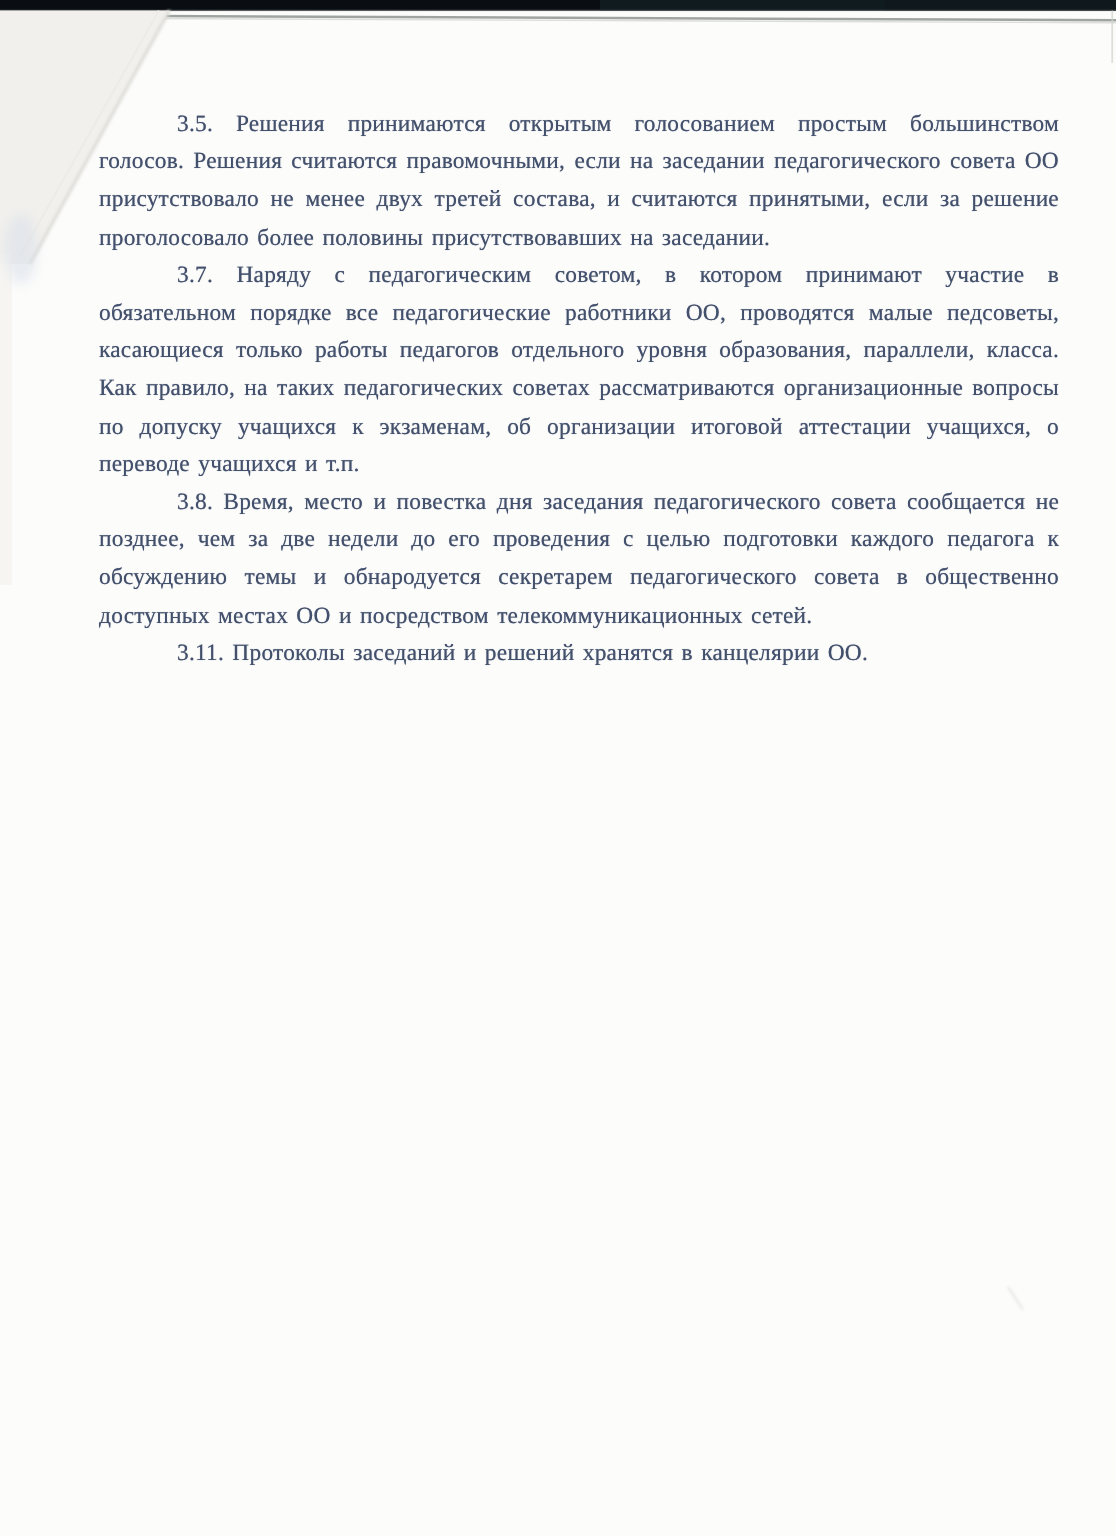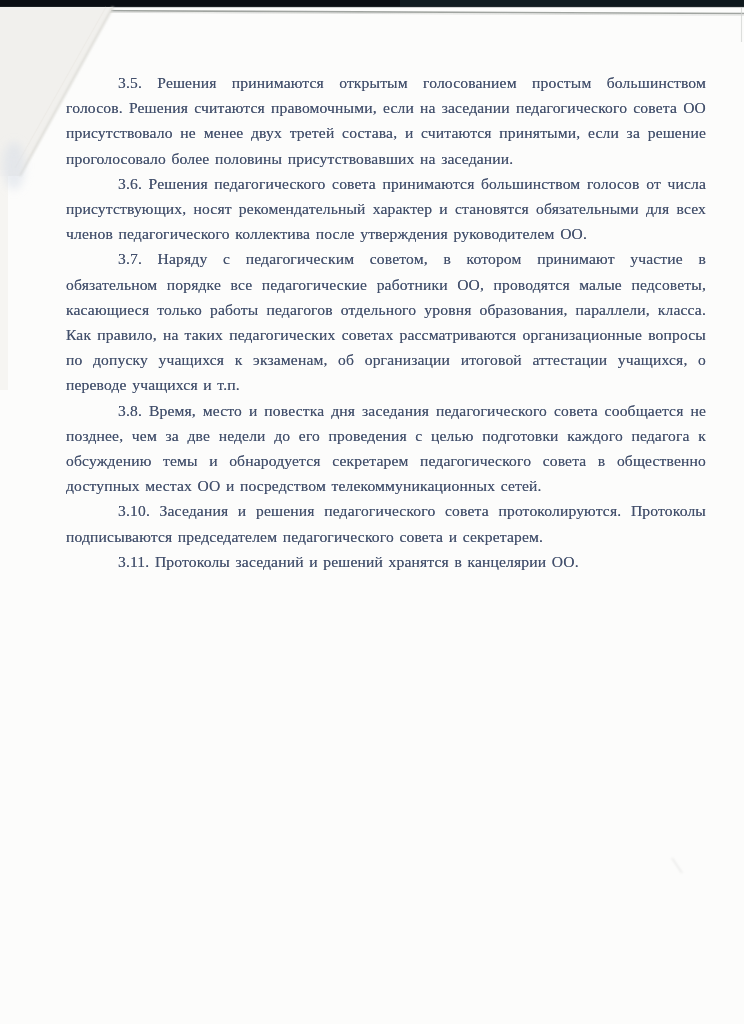--- a/index.html
+++ b/index.html
@@ -60,20 +60,18 @@
 
     <ellipse cx="14" cy="166" rx="11" ry="24" fill="#d9dfe8" opacity="0.55" filter="url(#soft)"></ellipse>
 
     <line x1="741.5" y1="7" x2="741.5" y2="42" stroke="#cfd2cf" stroke-width="1.2" opacity="0.7"></line>
 
     <line x1="672" y1="858" x2="682" y2="873" stroke="#c9c9c6" stroke-width="1.2" opacity="0.5" filter="url(#soft2)"></line>
   </svg>
 
   <div class="text-block">
     <p class="para">3.5. Решения принимаются открытым голосованием простым большинством голосов. Решения считаются правомочными, если на заседании педагогического совета ОО присутствовало не менее двух третей состава, и считаются принятыми, если за решение проголосовало более половины присутствовавших на заседании.</p>
-    <p class="para">3.6. Решения педагогического совета принимаются большинством голосов от числа присутствующих, носят рекомендательный характер и становятся обязательными для всех членов педагогического коллектива после утверждения руководителем ОО.</p>
     <p class="para">3.7. Наряду с педагогическим советом, в котором принимают участие в обязательном порядке все педагогические работники ОО, проводятся малые педсоветы, касающиеся только работы педагогов отдельного уровня образования, параллели, класса. Как правило, на таких педагогических советах рассматриваются организационные вопросы по допуску учащихся к экзаменам, об организации итоговой аттестации учащихся, о переводе учащихся и т.п.</p>
     <p class="para">3.8. Время, место и повестка дня заседания педагогического совета сообщается не позднее, чем за две недели до его проведения с целью подготовки каждого педагога к обсуждению темы и обнародуется секретарем педагогического совета в общественно доступных местах ОО и посредством телекоммуникационных сетей.</p>
-    <p class="para">3.10. Заседания и решения педагогического совета протоколируются. Протоколы подписываются председателем педагогического совета и секретарем.</p>
     <p class="para">3.11. Протоколы заседаний и решений хранятся в канцелярии ОО.</p>
   </div>
 
 </div>
 
 </body></html>

